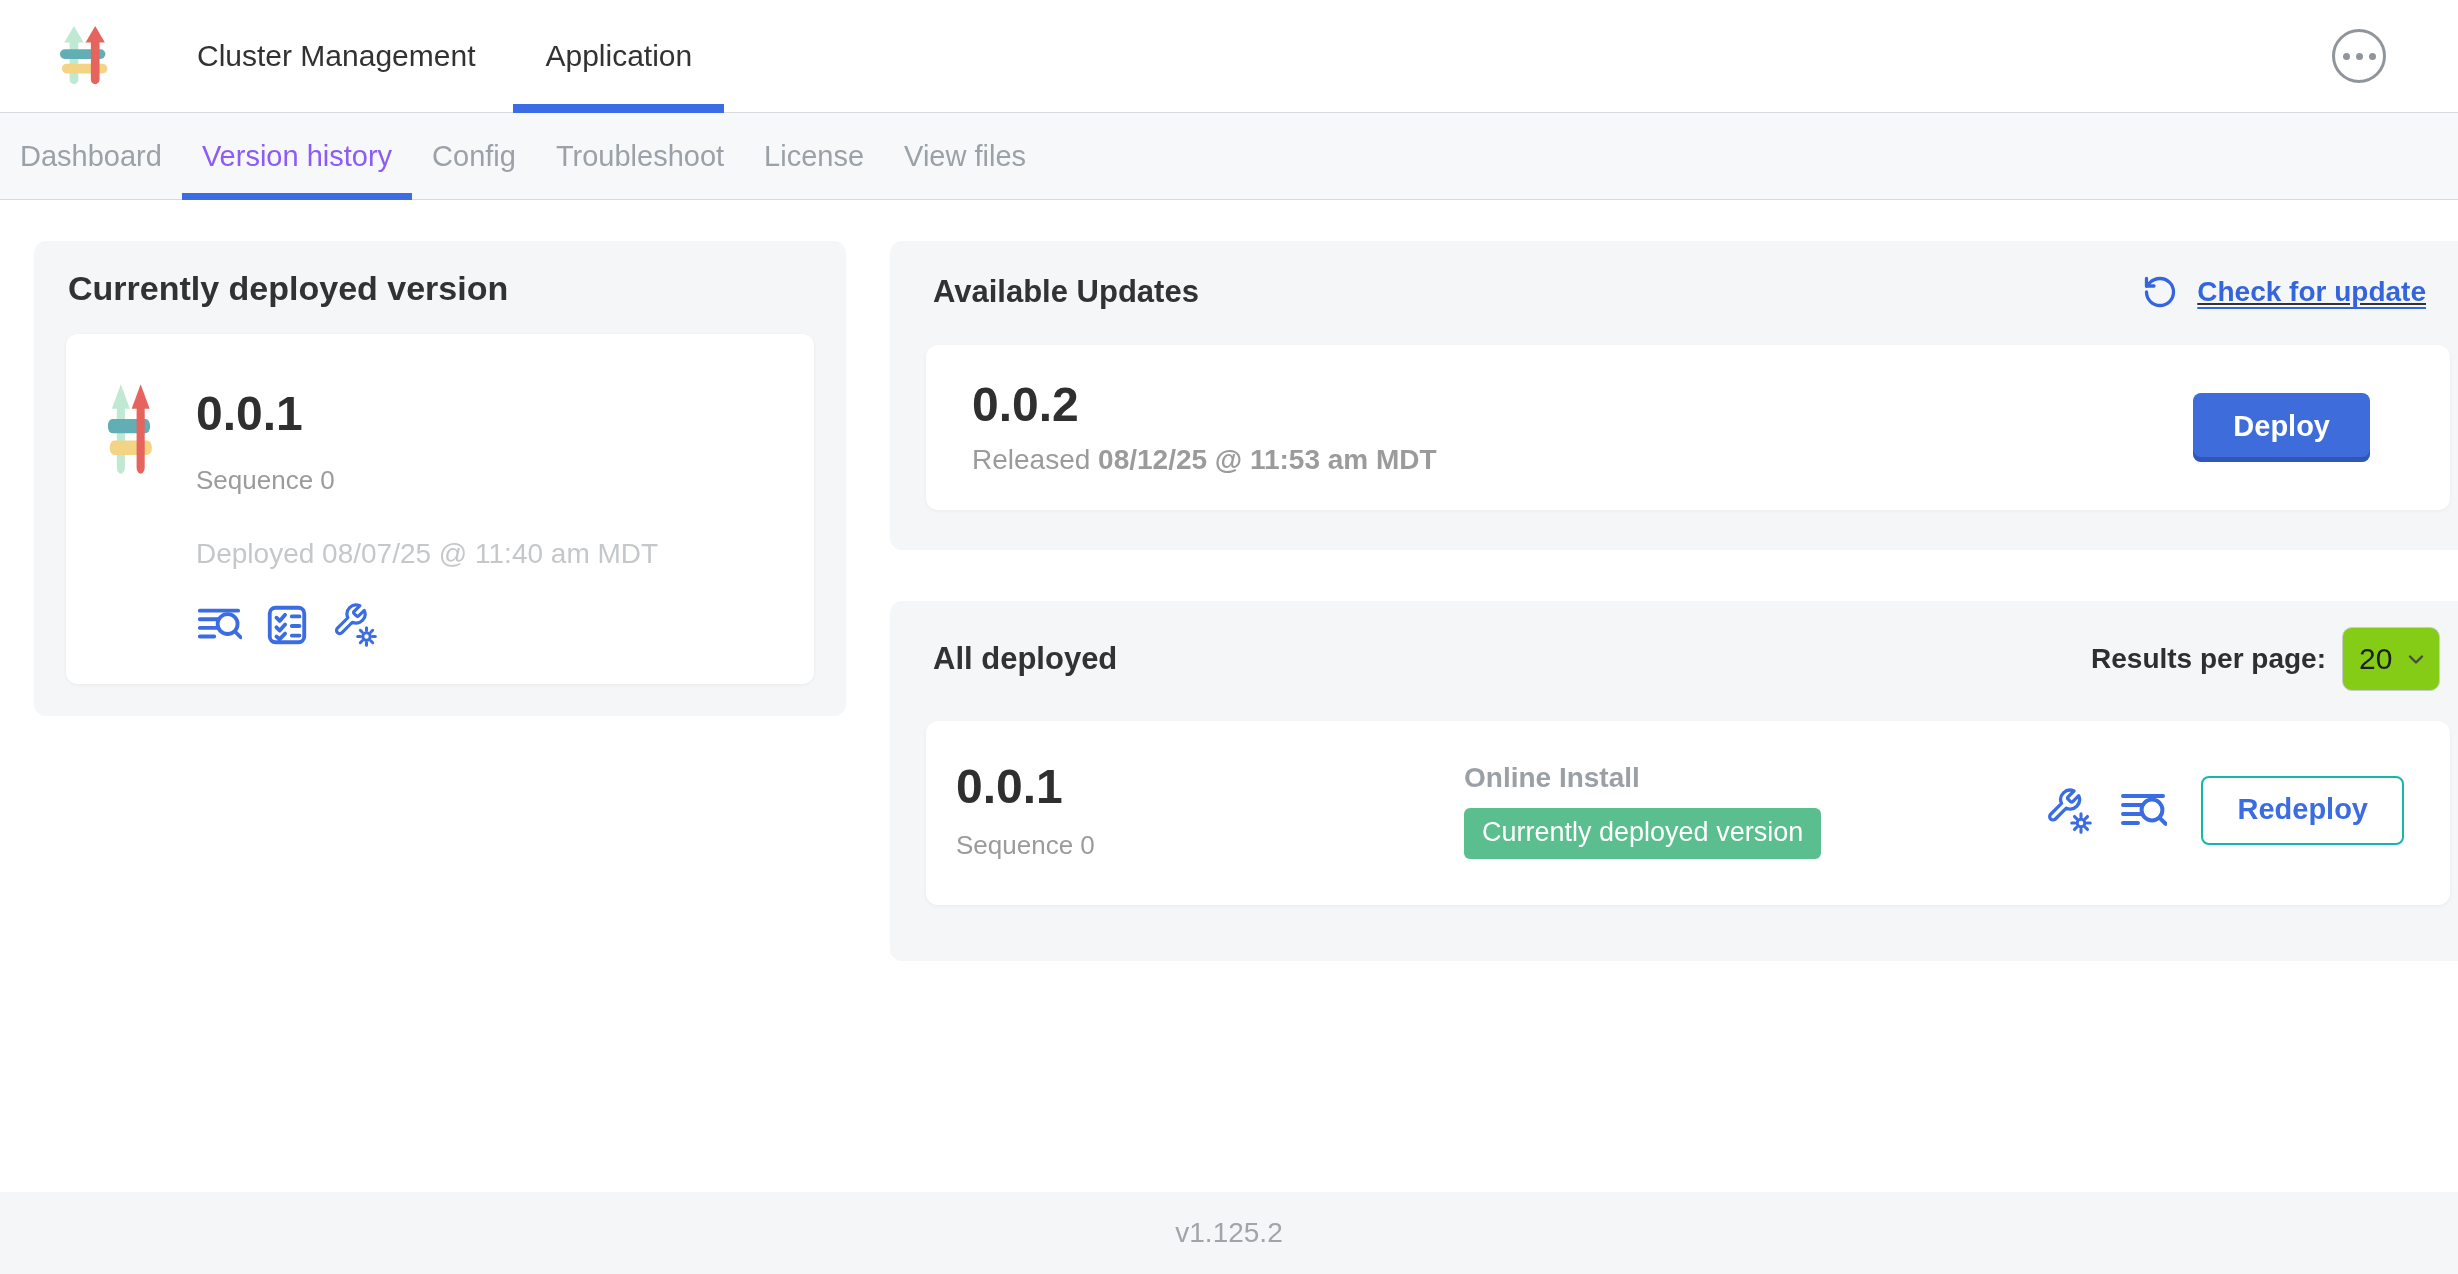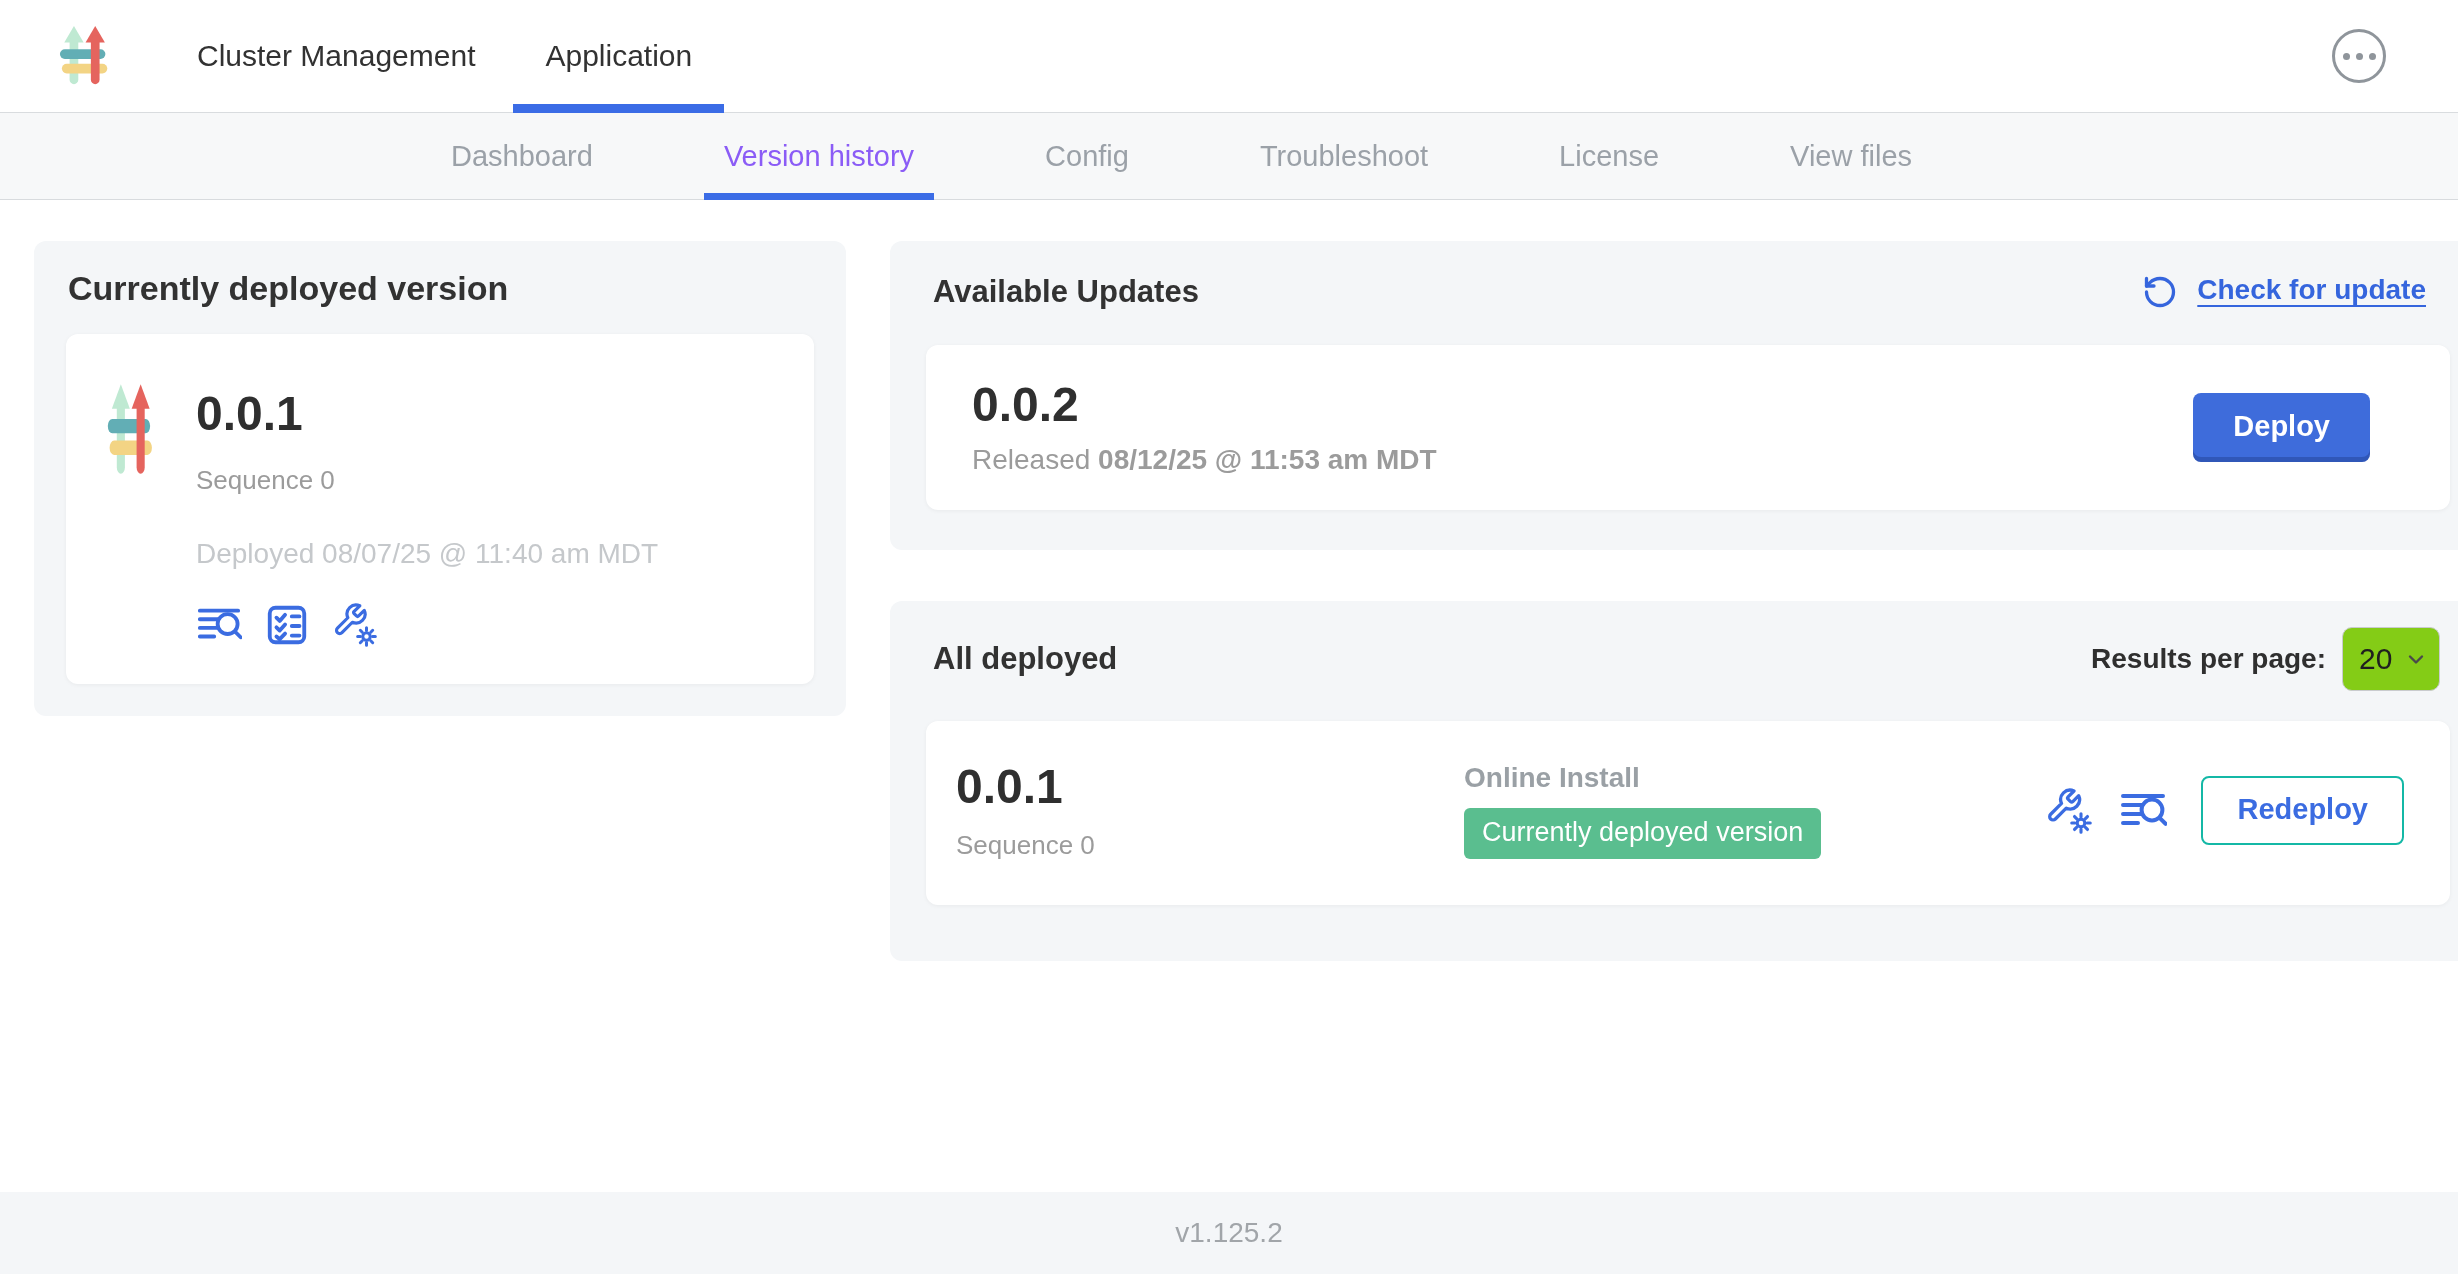--- a/index.html
+++ b/index.html
@@ -11,21 +11,21 @@
   }
   
   .header { height:113px; background:#fff; display:flex; align-items:stretch; border-bottom:1px solid #d9dcdf; }
   .logo-wrap { margin-left:58px; align-self:center; display:flex; }
   .top-tabs { display:flex; margin-left:49px; gap:6px; }
   .top-tab { position:relative; display:flex; align-items:center; padding:0 32px; font-size:30px; font-weight:500; color:#323232; cursor:pointer; }
   .top-tab.active::after { content:""; position:absolute; left:0; right:0; bottom:-1px; height:9px; background:#3b6ce6; }
   .menu-btn { margin-left:auto; margin-right:72px; align-self:center; width:54px; height:54px; border-radius:50%; border:3px solid #8f959b; display:flex; align-items:center; justify-content:center; gap:6px; background:#fff; cursor:pointer; }
   .menu-btn i { width:7px; height:7px; border-radius:50%; background:#8f959b; }
   
-  .subnav { height:87px; background:#f7f8f9; border-bottom:1px solid #d8dbde; display:flex; align-items:stretch; padding-left:431px; gap:91px; }
+  .subnav { height:87px; background:#f7f8f9; border-bottom:1px solid #d8dbde; display:flex; align-items:stretch; }
   .sub-tab { position:relative; display:flex; align-items:center; padding:0 20px; font-size:29px; color:#9ba1a8; cursor:pointer; white-space:nowrap; }
   .sub-tab.active { color:#8b5cf6; font-weight:500; }
   .sub-tab.active::after { content:""; position:absolute; left:0; right:0; bottom:-1px; height:7px; background:#3b6ce6; z-index:2; }
   
   .main { min-height:992px; background:#fff; display:flex; align-items:flex-start; gap:44px; padding:41px 0 0 34px; }
   .gray-card { background:#f4f6f8; border-radius:12px; }
   .white-card { background:#fff; border-radius:12px; box-shadow:0 1px 4px rgba(0,0,0,.05); }
   
   .deployed-card { width:812px; padding:28px 32px 32px; }
   .deployed-card h2 { margin:0 4px 26px 2px; font-size:34px; font-weight:700; }
@@ -33,21 +33,21 @@
   .version-big { font-size:48px; font-weight:700; line-height:1.1; color:#2f2f2f; }
   .seq { font-size:26px; color:#9b9b9b; }
   .deployed-date { font-size:28px; color:#c5c8cb; margin-top:42px; }
   .icon-row { display:flex; gap:22px; margin-top:32px; align-items:center; }
   .blue-ic { color:#3b6ce1; display:inline-flex; cursor:pointer; }
   
   .right-col { flex:1; margin-right:-14px; }
   .updates-card { padding:26px 22px 40px 36px; }
   .card-head { display:flex; align-items:center; justify-content:space-between; margin-bottom:28px; }
   .card-head h2 { margin:7px; font-size:31px; font-weight:700; }
-  .check-link { display:flex; gap:19px; margin-right:24px; cursor:pointer; }
+  .check-link { display:flex; align-items:center; gap:19px; margin-right:24px; cursor:pointer;text-decoration:underline; }
   .check-link span { font-size:28px; font-weight:600; color:#3565dd; text-decoration:underline; text-underline-offset:6px; text-decoration-thickness:2px; }
   .update-inner { padding:34px 46px; display:flex; align-items:center; justify-content:space-between; }
   .released-line { margin-top:12px; font-size:28px; color:#9b9b9b; }
   .released-line b { font-weight:700; }
   .deploy-btn { background:#3e6cdb; border:none; border-radius:8px; padding:17px 40px 19px; color:#fff; font-size:29px; font-weight:700; font-family:inherit; cursor:pointer; box-shadow:inset 0 -5px 0 rgba(22,48,120,.35); margin-right:34px; }
   
   .allversions-card { margin-top:51px; padding:26px 22px 56px 36px; }
   .rpp { display:flex; align-items:center; gap:16px; margin-right:10px; }
   .rpp-label { font-size:28px; font-weight:600; color:#2f2f2f; }
   .select-wrap { position:relative; }

